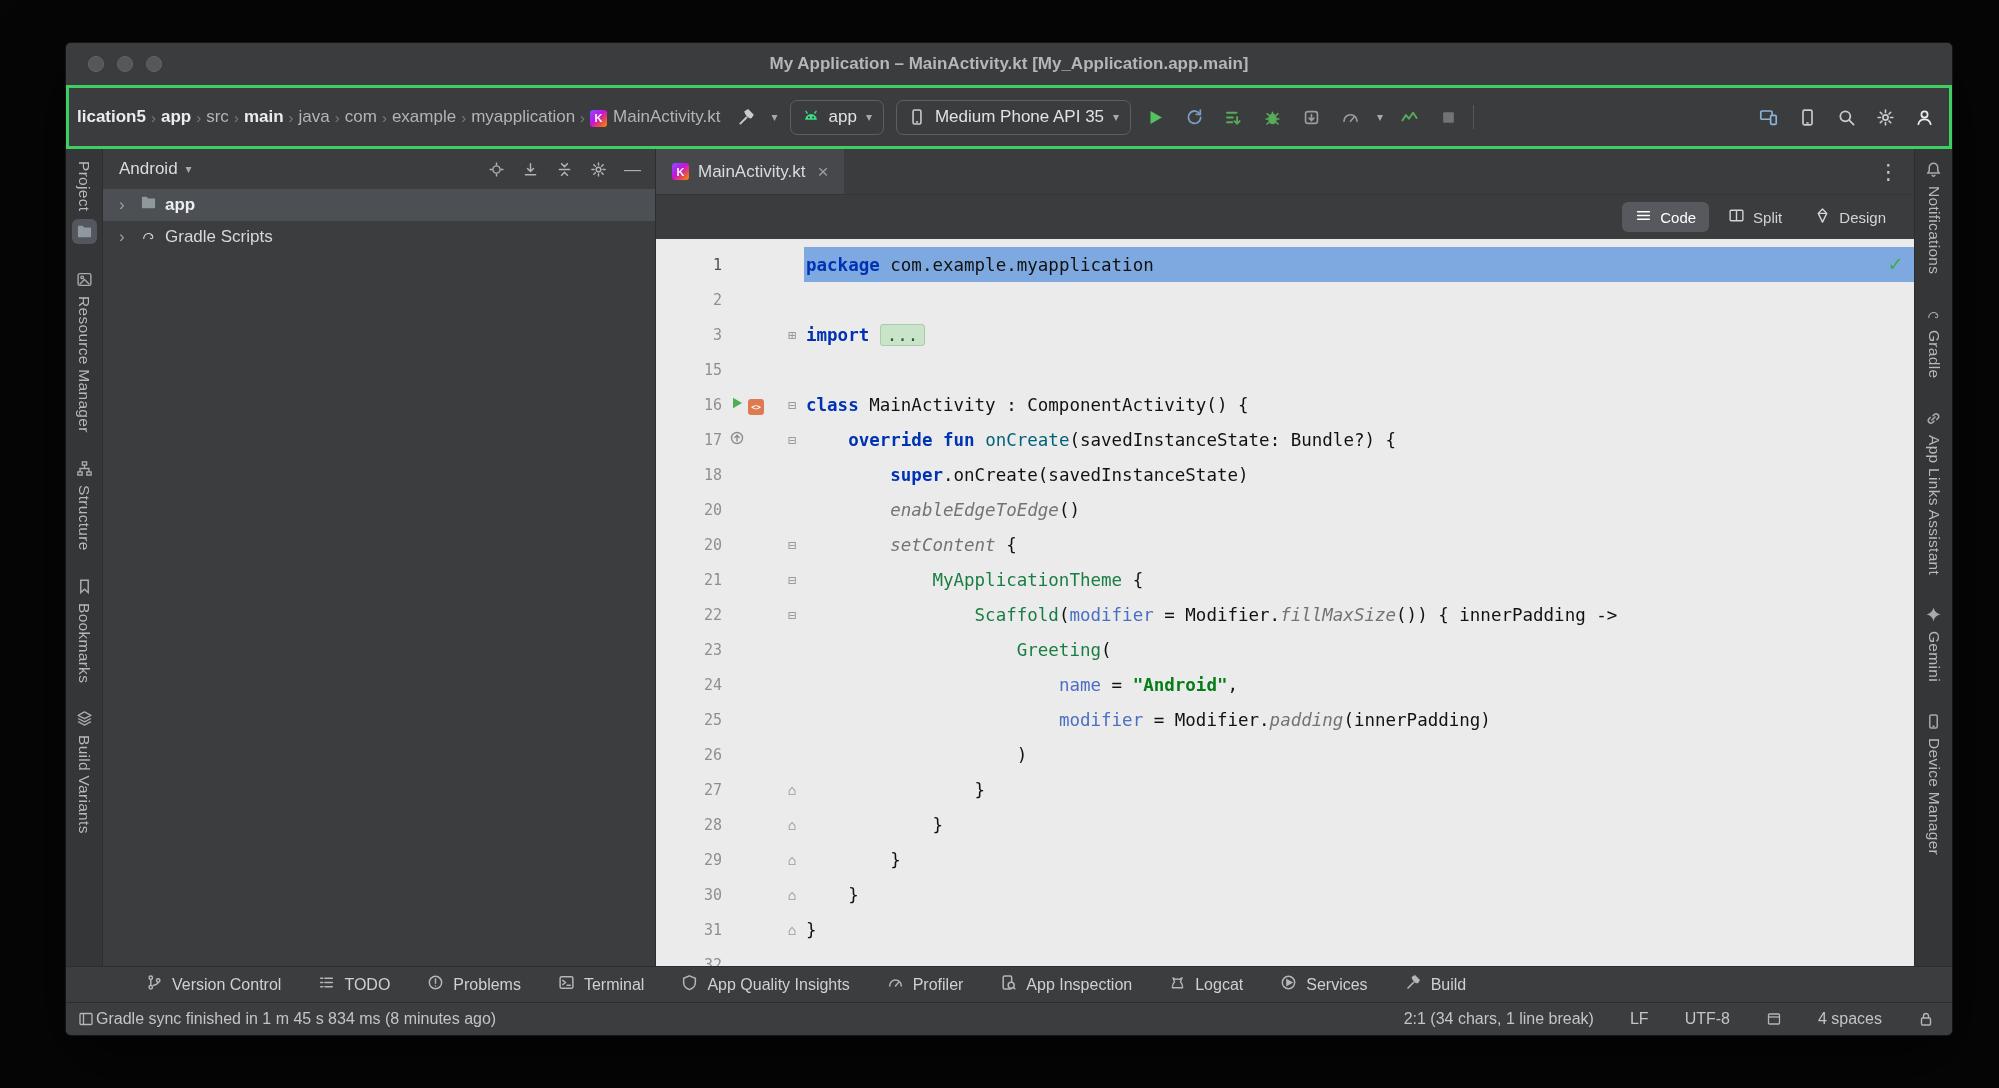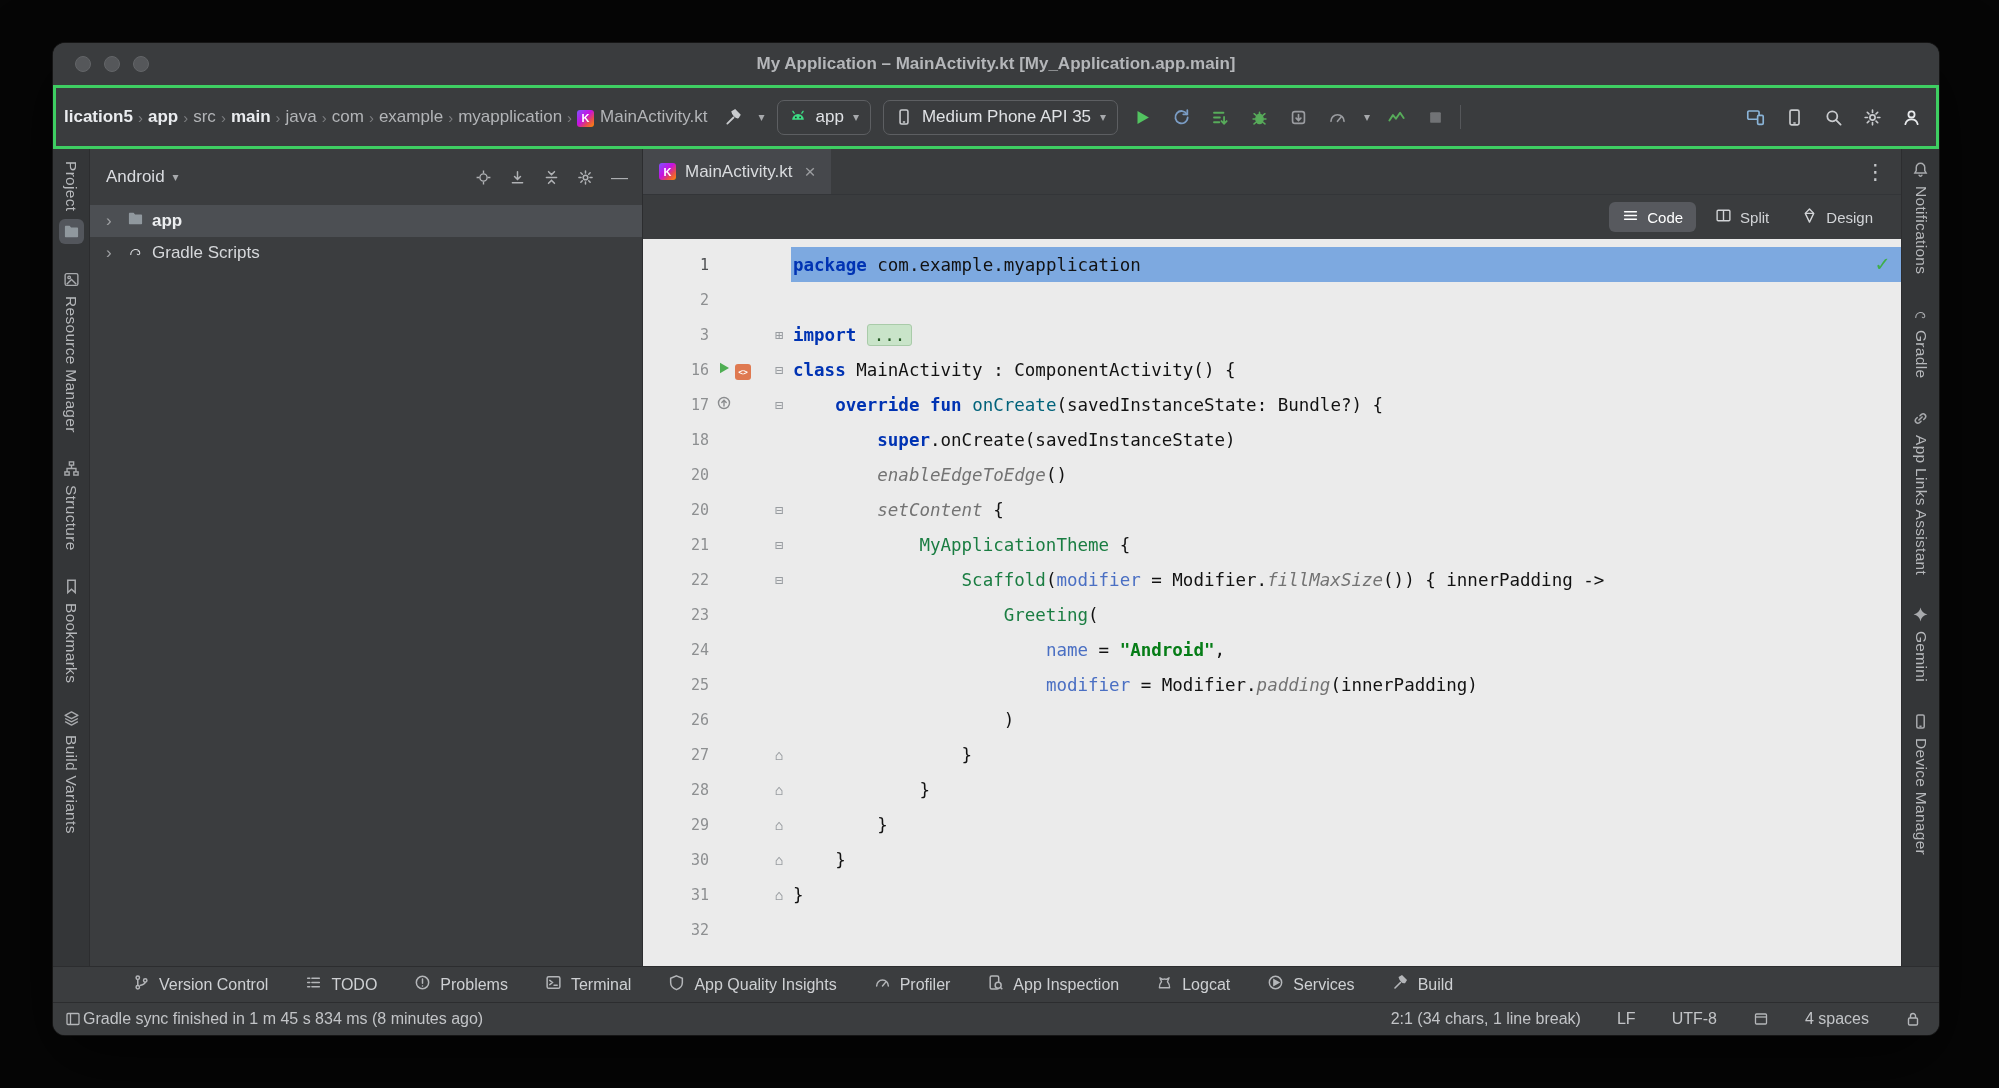--- a/index.html
+++ b/index.html
@@ -1,19 +1,19 @@
 <!DOCTYPE html>
 <html><head>
 <meta charset="utf-8">
 <style>
   * { box-sizing: border-box; }
   body { margin:0; width:1999px; height:1088px; background:#060606; position:relative;
          font-family:"Liberation Sans","DejaVu Sans",sans-serif; -webkit-font-smoothing:antialiased; }
-  .window { position:absolute; left:53px; top:43px; width:1886px; height:992px; background:#3b3d3f;
-            border-radius:12px; overflow:hidden; display:flex; flex-direction:column;
+  .window { position:absolute; left:66px; top:43px; width:1886px; height:992px; background:#3b3d3f;
+            border-radius:5px; overflow:hidden; display:flex; flex-direction:column;
             box-shadow:0 0 0 1px #151515, 0 24px 70px rgba(0,0,0,.65); }
 
   
   .titlebar { height:42px; flex:none; background:#3a3c3e; position:relative; display:flex; align-items:center; }
   .traffic { display:flex; gap:13px; padding-left:22px; z-index:2; }
   .tl { width:16px; height:16px; border-radius:50%; background:#55575a; border:1px solid #636568; }
   .win-title { position:absolute; left:0; right:0; text-align:center; color:#b4b6b9; font-weight:700; font-size:17px; }
 
   
   .toolbar { height:64px; flex:none; background:#3a3c3e; border:3px solid #3ece62;
@@ -41,21 +41,21 @@
            padding-top:12px; gap:27px; }
   .strip.left { border-right:1px solid #2c2d2f; }
   .strip.right { width:38px; border-left:1px solid #2c2d2f; gap:31px; }
   .vitem { display:flex; flex-direction:column; align-items:center; gap:8px; color:#b6b8bb; font-size:15.5px; }
   .vlabel { writing-mode:vertical-rl; letter-spacing:.3px; }
   .vicon { display:flex; align-items:center; justify-content:center; color:#a8aaad; }
   .vicon svg { width:17px; height:17px; }
   .vicon.active { background:#53565c; border-radius:6px; padding:4px; }
 
   .project { width:553px; flex:none; background:#3b3d3f; border-right:1px solid #2c2d2f; display:flex; flex-direction:column; }
-  .phead { height:56px; flex:none; display:flex; align-items:center; padding:0 14px 0 16px; color:#dadce0; font-size:17px; gap:8px; }
+  .phead { height:40px; flex:none; display:flex; align-items:center; padding:0 14px 0 16px; color:#dadce0; font-size:17px; gap:8px; }
   .picons { margin-left:auto; display:flex; gap:17px; color:#b0b2b5; align-items:center; }
   .picons svg { width:17px; height:17px; }
   .pminus { font-size:17px; color:#b0b2b5; line-height:1; }
   .trow { height:32px; display:flex; align-items:center; gap:8px; padding-left:16px; color:#d6d8db; font-size:17px; }
   .trow.selected { background:#4c4f53; }
   .trow .chev { color:#9fa1a4; width:13px; font-size:17px; }
   .trow svg { width:17px; height:17px; }
   .trow.bold-label .tlabel { font-weight:700; color:#eceef0; }
 
   .editor-col { flex:1; display:flex; flex-direction:column; min-width:0; background:#3a3c3e; }
@@ -414,20 +414,26 @@
             <span class="fold"></span>
             <span class="codeln"></span>
           </div>
           <div class="row">
             <span class="ln">3</span>
             <span class="gic"></span>
             <span class="fold">⊞</span>
             <span class="codeln"><span class="tk-k">import</span><span class="tk-p"> </span><span class="tk-fold">...</span></span>
           </div>
           <div class="row">
+            <span class="ln">15</span>
+            <span class="gic"></span>
+            <span class="fold"></span>
+            <span class="codeln"></span>
+          </div>
+          <div class="row">
             <span class="ln">16</span>
             <span class="gic">
               <span><svg viewBox="0 0 16 16">
                   <path d="M4 2.8 13 8 4 13.2Z" fill="#4fae53"></path>
                 </svg></span>
               <span><span class="compose-box">&lt;&gt;</span></span>
             </span>
             <span class="fold">⊟</span>
             <span class="codeln"><span class="tk-k">class</span><span class="tk-p"> MainActivity : ComponentActivity() {</span></span>
           </div>

